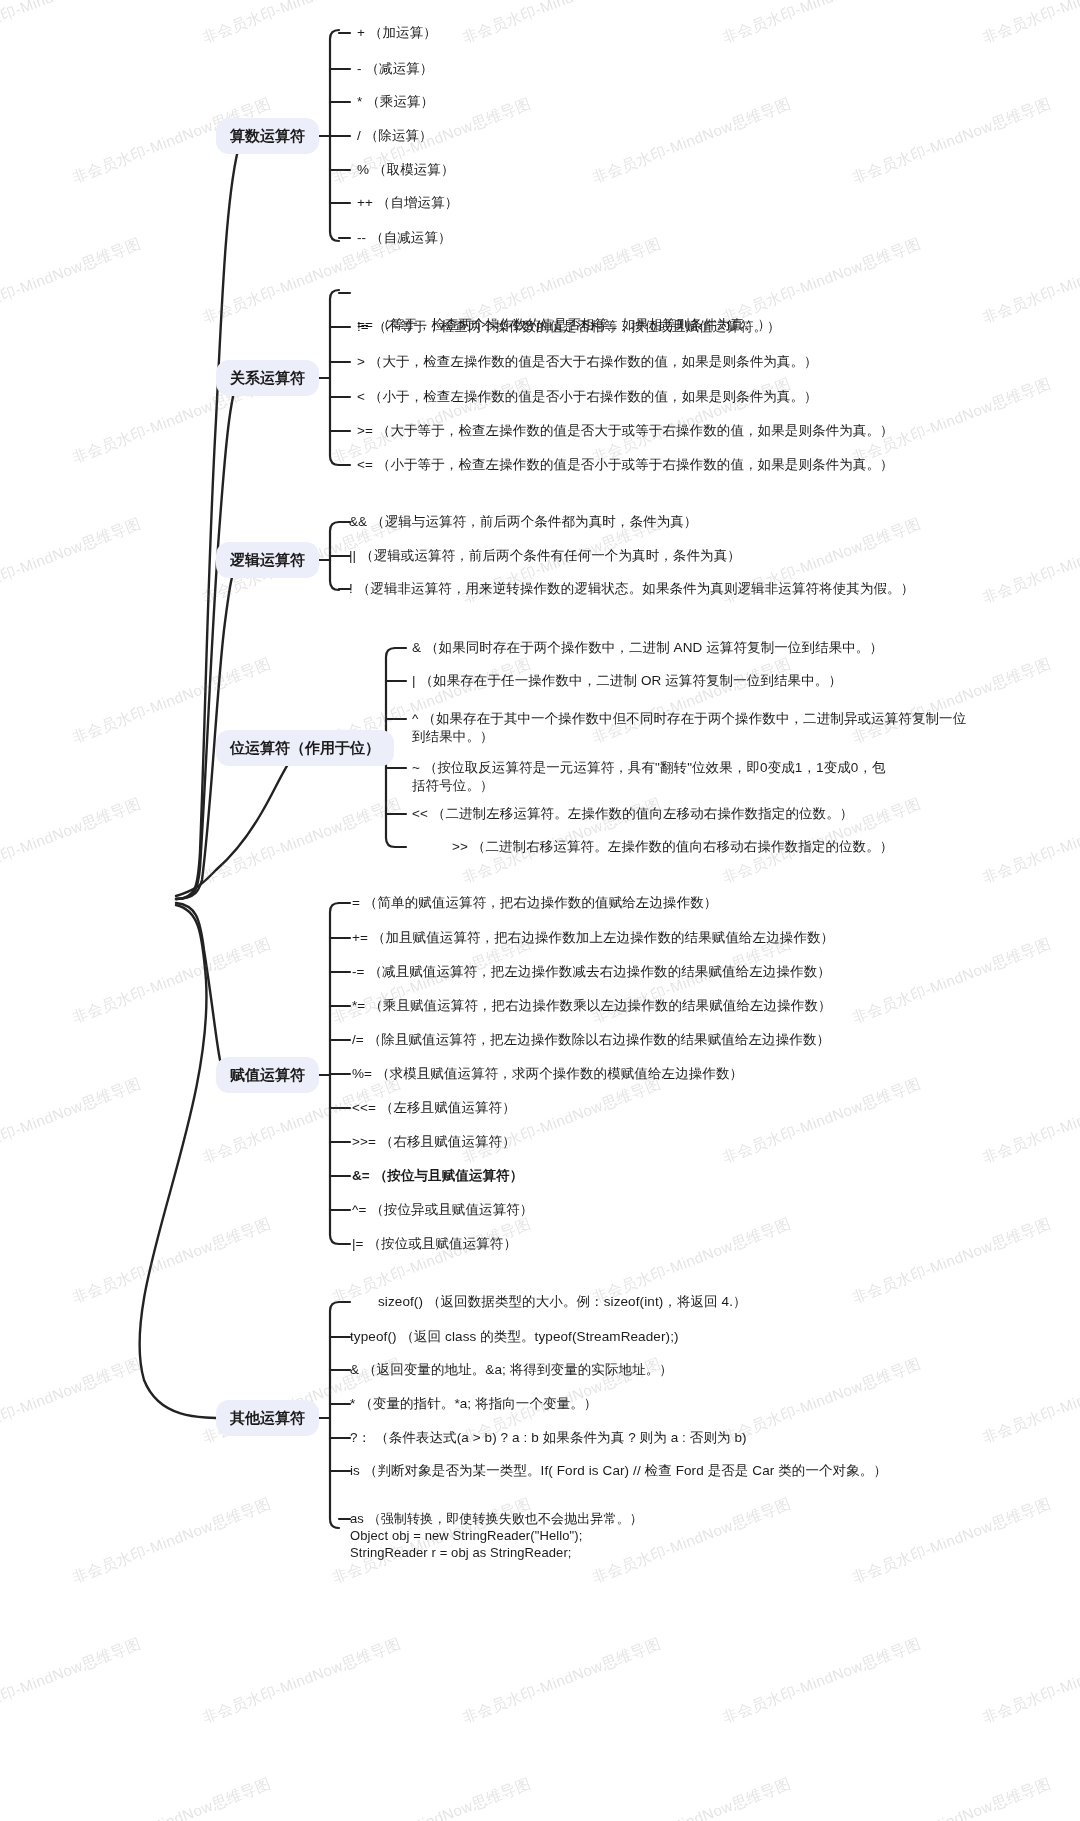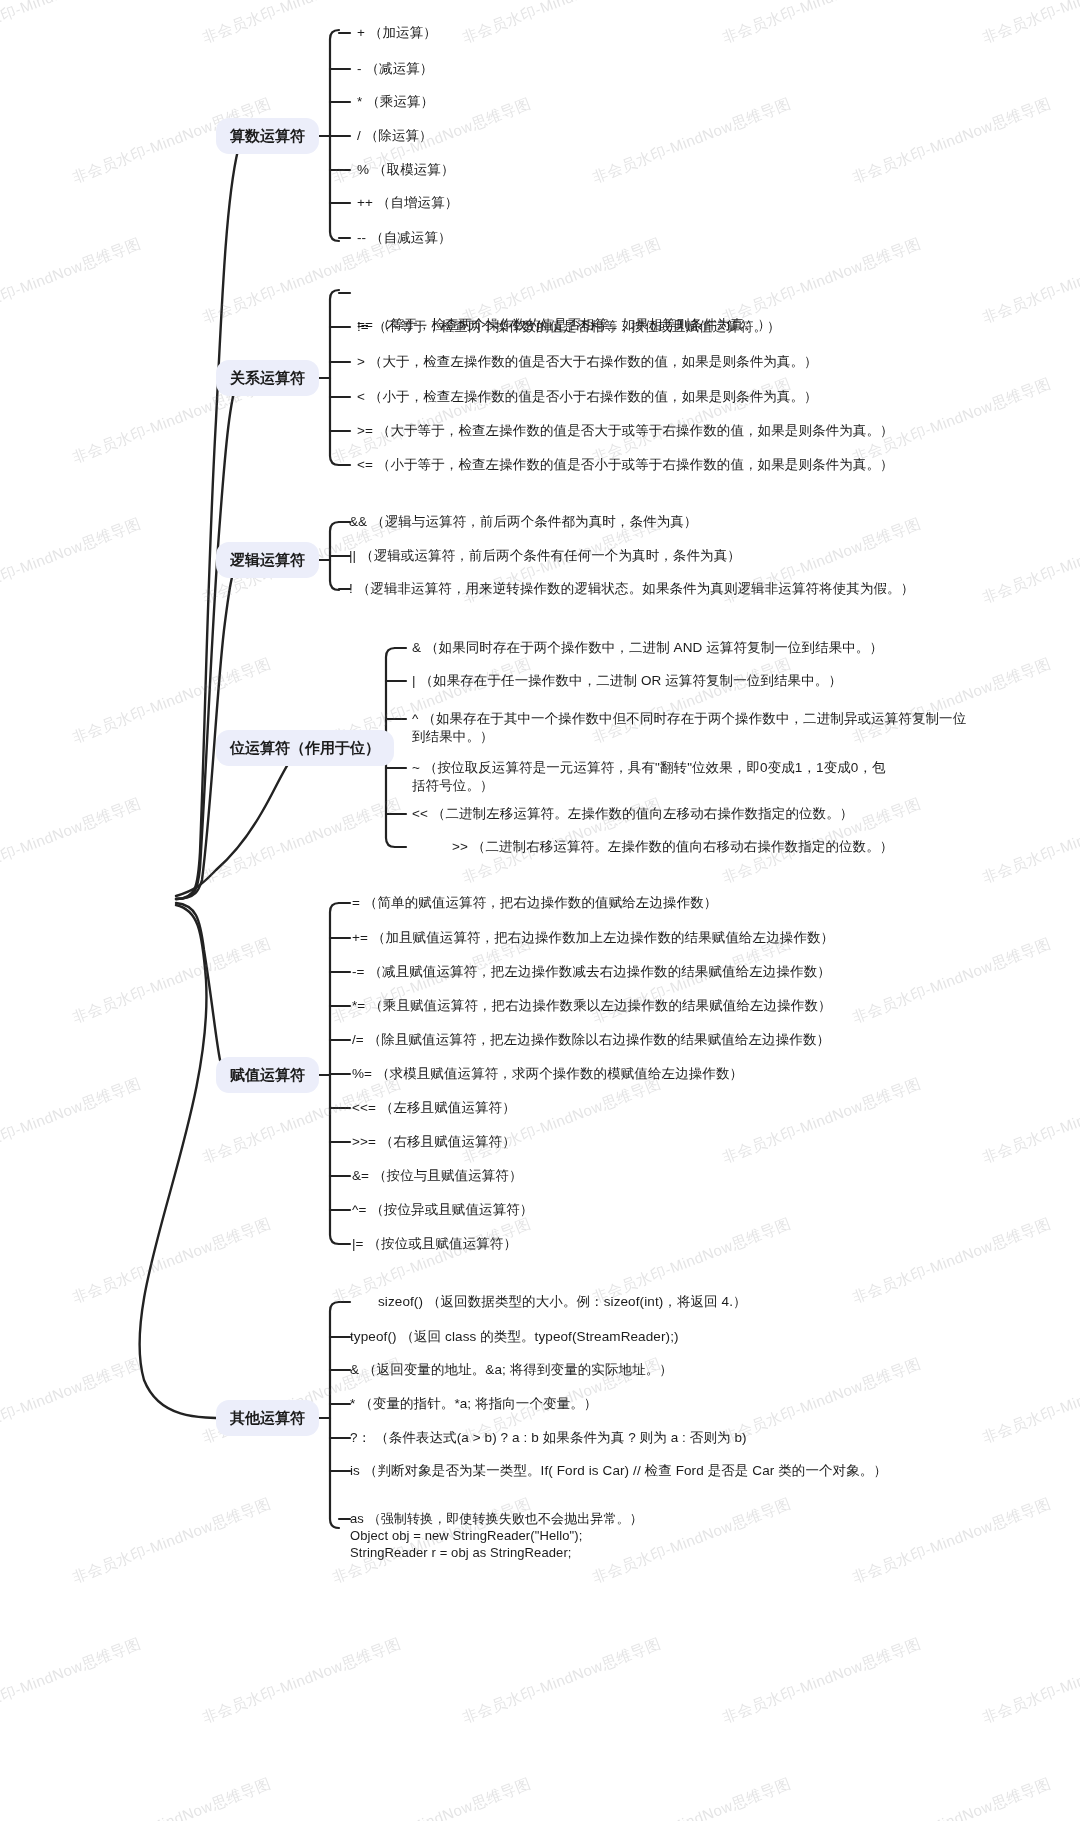--- a/index.html
+++ b/index.html
@@ -212,21 +212,21 @@
         <span>赋值运算符</span>
       </div>
       <div class="leaf" style="left: 352px; top: 894px;">= （简单的赋值运算符，把右边操作数的值赋给左边操作数）</div>
       <div class="leaf" style="left: 352px; top: 929px;">+= （加且赋值运算符，把右边操作数加上左边操作数的结果赋值给左边操作数）</div>
       <div class="leaf" style="left: 352px; top: 963px;">-= （减且赋值运算符，把左边操作数减去右边操作数的结果赋值给左边操作数）</div>
       <div class="leaf" style="left: 352px; top: 997px;">*= （乘且赋值运算符，把右边操作数乘以左边操作数的结果赋值给左边操作数）</div>
       <div class="leaf" style="left: 352px; top: 1031px;">/= （除且赋值运算符，把左边操作数除以右边操作数的结果赋值给左边操作数）</div>
       <div class="leaf" style="left: 352px; top: 1065px;">%= （求模且赋值运算符，求两个操作数的模赋值给左边操作数）</div>
       <div class="leaf" style="left: 352px; top: 1099px;">&lt;&lt;= （左移且赋值运算符）</div>
       <div class="leaf" style="left: 352px; top: 1133px;">&gt;&gt;= （右移且赋值运算符）</div>
-      <div class="leaf" style="left: 352px; top: 1167px;">&amp;= （按位与且赋值运算符）</div>
+      <div class="leaf" style="left: 352px; top: 1167px; font-weight: bold;">&amp;= （按位与且赋值运算符）</div>
       <div class="leaf" style="left: 352px; top: 1201px;">^= （按位异或且赋值运算符）</div>
       <div class="leaf" style="left: 352px; top: 1235px;">|= （按位或且赋值运算符）</div>
       <div class="branch-node" style="left: 216px; top: 1400px; text-align: center;">
         <span>其他运算符</span>
       </div>
       <div class="leaf" style="left: 350px; top: 1293px; margin-left: 28px;">sizeof()  （返回数据类型的大小。例：sizeof(int)，将返回 4.）</div>
       <div class="leaf" style="left: 350px; top: 1328px;">typeof()  （返回 class 的类型。typeof(StreamReader);)</div>
       <div class="leaf" style="left: 350px; top: 1361px;">&amp;  （返回变量的地址。&amp;a; 将得到变量的实际地址。）</div>
       <div class="leaf" style="left: 350px; top: 1395px;">*  （变量的指针。*a; 将指向一个变量。）</div>
       <div class="leaf" style="left: 350px; top: 1429px;">?： （条件表达式(a &gt; b) ? a : b  如果条件为真 ? 则为 a : 否则为 b)</div>

